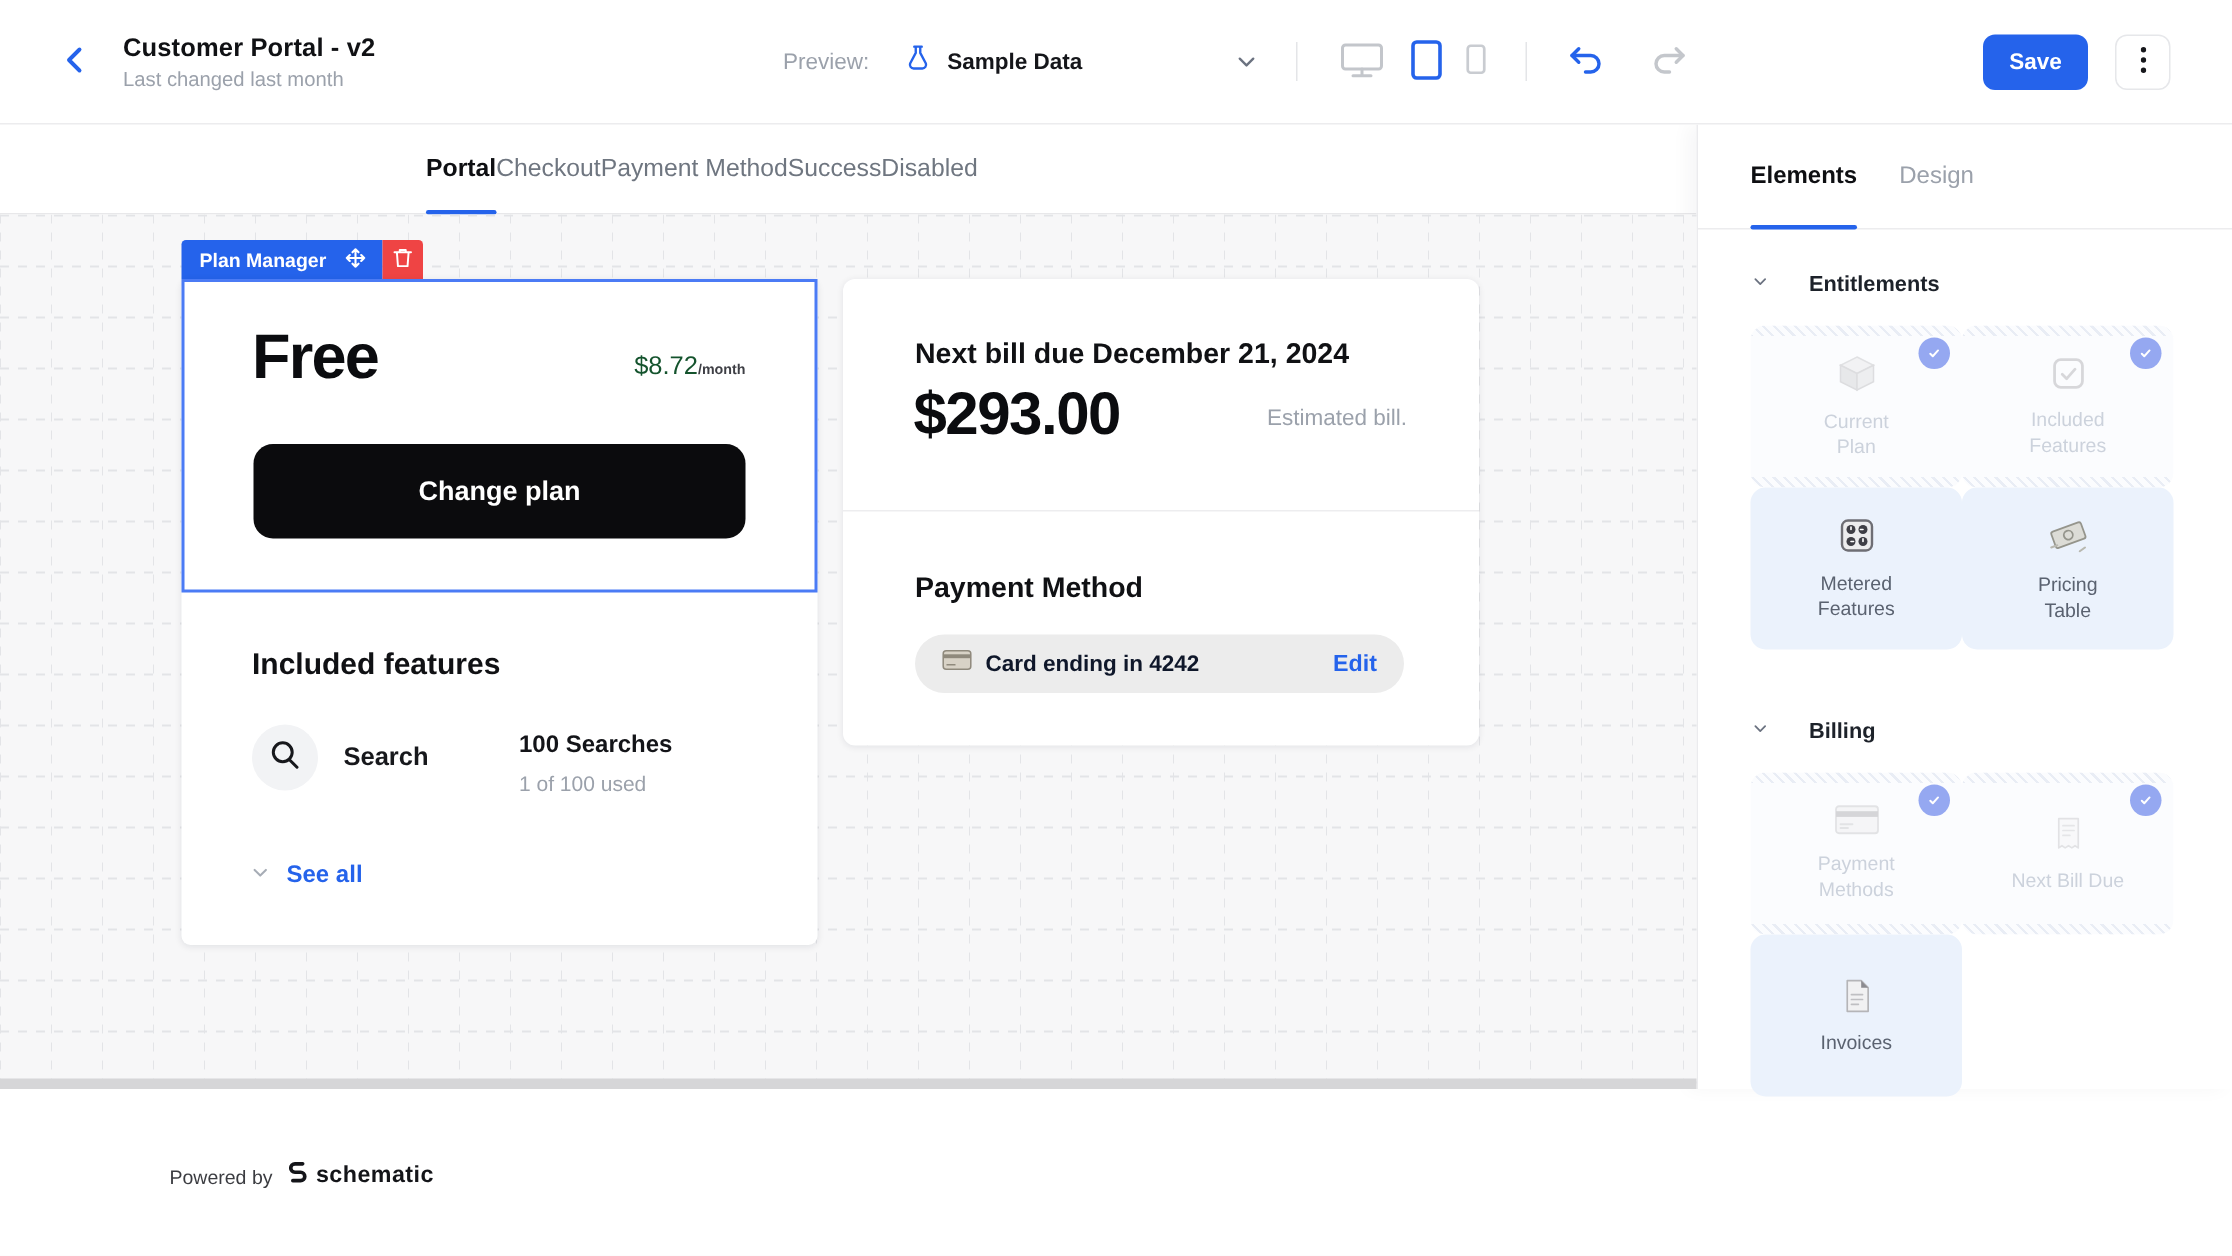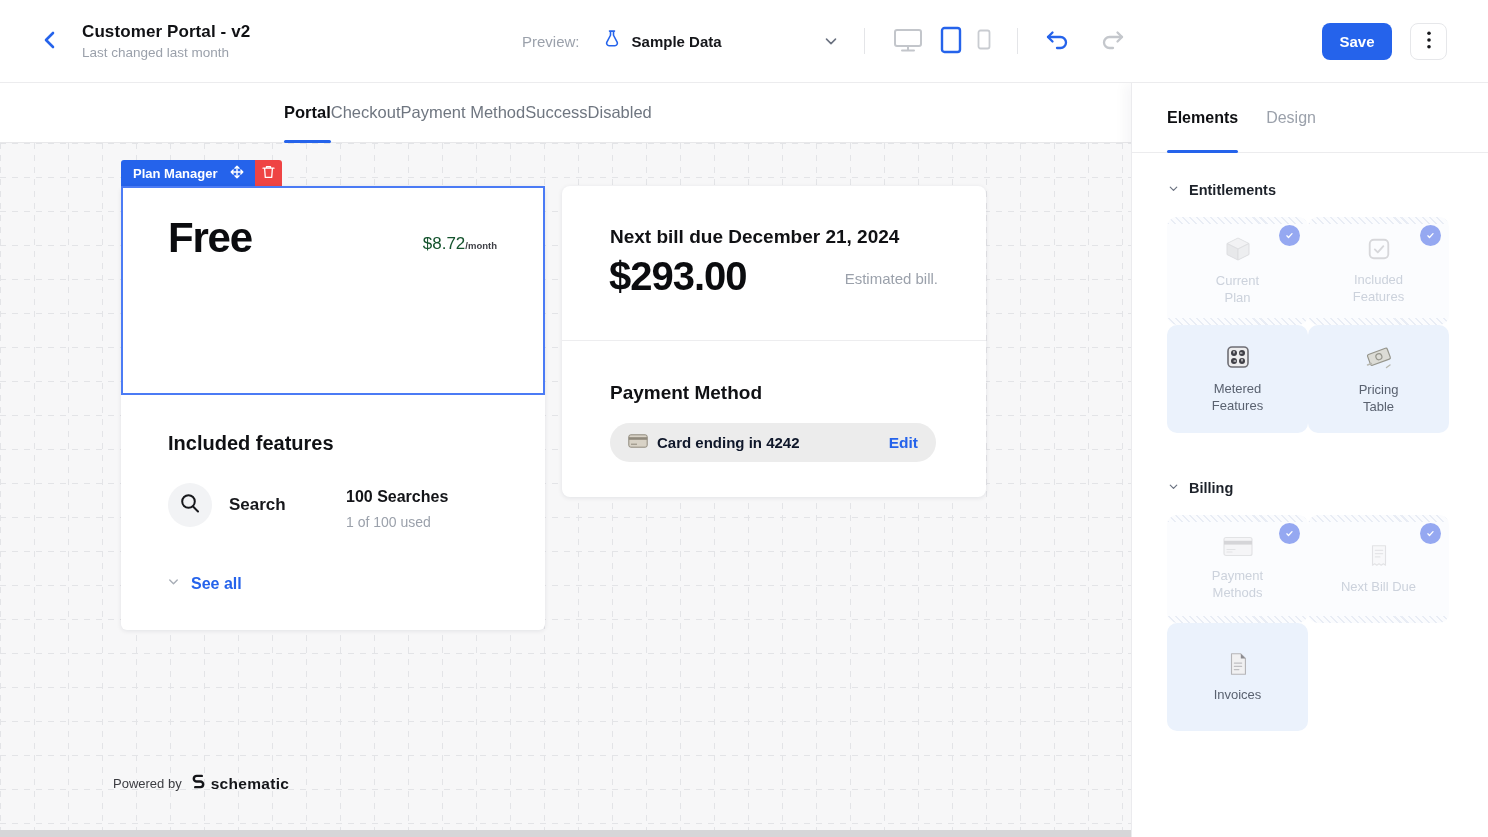--- a/index.html
+++ b/index.html
@@ -1,18 +1,18 @@
 <!DOCTYPE html>
 <html><head>
 <meta charset="utf-8">
 <style>
   * { margin:0; padding:0; box-sizing:border-box; }
   html,body { width:1488px; height:837px; overflow:hidden; background:#fff; }
   body { font-family:"Liberation Sans", sans-serif; color:#17181c; }
-  .app { width:1488px; height:837px; display:flex; flex-direction:column;justify-content:space-between; }
+  .app { width:1488px; height:726px; display:flex; flex-direction:column;justify-content:space-between; }
 
   
   .hdr { height:83px; flex:none; background:#fff; border-bottom:1px solid #ececee; position:relative; display:flex; align-items:center; }
   .hdr-left { display:flex; align-items:center; gap:16px; padding-left:34px; }
   .back-btn { background:none; border:none; cursor:pointer; display:flex; align-items:center; padding:4px; }
   .title-block .t { font-size:17px; font-weight:700; color:#101114; letter-spacing:.1px; }
   .title-block .s { font-size:13.5px; color:#9ba1ab; margin-top:3px; }
   .hdr-center { position:absolute; left:522px; top:0; height:100%; display:flex; align-items:center; }
   .preview-lbl { font-size:15px; color:#9ba1ab; margin-right:22px; }
   .preview-select { width:238px; display:flex; align-items:center; gap:10px; cursor:pointer; }
@@ -80,21 +80,21 @@
   .hscroll { position:absolute; left:0; right:0; bottom:0; height:7px; background:#d6d6d8; cursor:pointer; }
 
   
   .sidebar { flex:1; background:#fff; border-left:1px solid #ebebee; box-shadow:-6px 0 12px rgba(15,23,42,.04); display:flex; flex-direction:column; }
   .sb-tabs { height:70px; flex:none; border-bottom:1px solid #ececee; display:flex; align-items:stretch; gap:28px; padding:0 35px; }
   .sb-tab { font-size:16px; color:#9ba1ab; cursor:pointer; display:flex; align-items:center; position:relative; }
   .sb-tab.active { color:#0e0f12; font-weight:700; }
   .sb-tab.active::after { content:""; position:absolute; left:0; right:0; bottom:-1px; height:3px; background:#2563eb; border-radius:2px; }
   .sb-content { padding:28px 27px 0 35px; }
   .section + .section { margin-top:46px; }
-  .sec-hdr { display:flex; align-items:center; gap:9px; margin-bottom:18px; cursor:pointer; }
+  .sec-hdr { display:flex; align-items:center; gap:26px; margin-bottom:18px; cursor:pointer; }
   .sec-title { font-size:14.5px; font-weight:600; color:#1d222a; }
   .tile-grid { display:grid; grid-template-columns:141px 141px; }
   .tile { height:108px; border-radius:10px; position:relative; display:flex; flex-direction:column; align-items:center; justify-content:center; gap:10px; cursor:grab; background:#ebf2fc; }
   .tile.used { background-color:#fbfcfe;
     background-image:
       repeating-linear-gradient(45deg, #e9edf5 0 1.5px, transparent 1.5px 5px),
       repeating-linear-gradient(45deg, #e9edf5 0 1.5px, transparent 1.5px 5px);
     background-size:100% 7px, 100% 7px; background-position:left top, left bottom; background-repeat:no-repeat; }
   .tile-label { font-size:13px; line-height:1.3; text-align:center; color:#5a6270; white-space:pre-line; }
   .tile.used .tile-label { color:#ccd2dc; }
@@ -228,20 +228,21 @@
           </button>
         </div>
 
         <section class="plan-card">
           <div class="sel-box"></div>
           <div class="plan-name">Free</div>
           <div class="plan-price">
             <span class="price-amt">$8.72</span>
               <span class="price-per">/month</span>
           </div>
+          <button class="change-btn">Change plan</button>
           <div class="features-title">Included features</div>
           <div class="feat-avatar">
             <span>
               <svg width="22" height="22" viewBox="0 0 22 22">
                   <circle cx="9.5" cy="9.5" r="6.3" fill="none" stroke="#17181c" stroke-width="2"></circle>
                   <path d="M14.3 14.8 19 19.5" stroke="#17181c" stroke-width="2" stroke-linecap="round"></path>
                 </svg>
             </span>
           </div>
           <div class="feat-name">Search</div>

